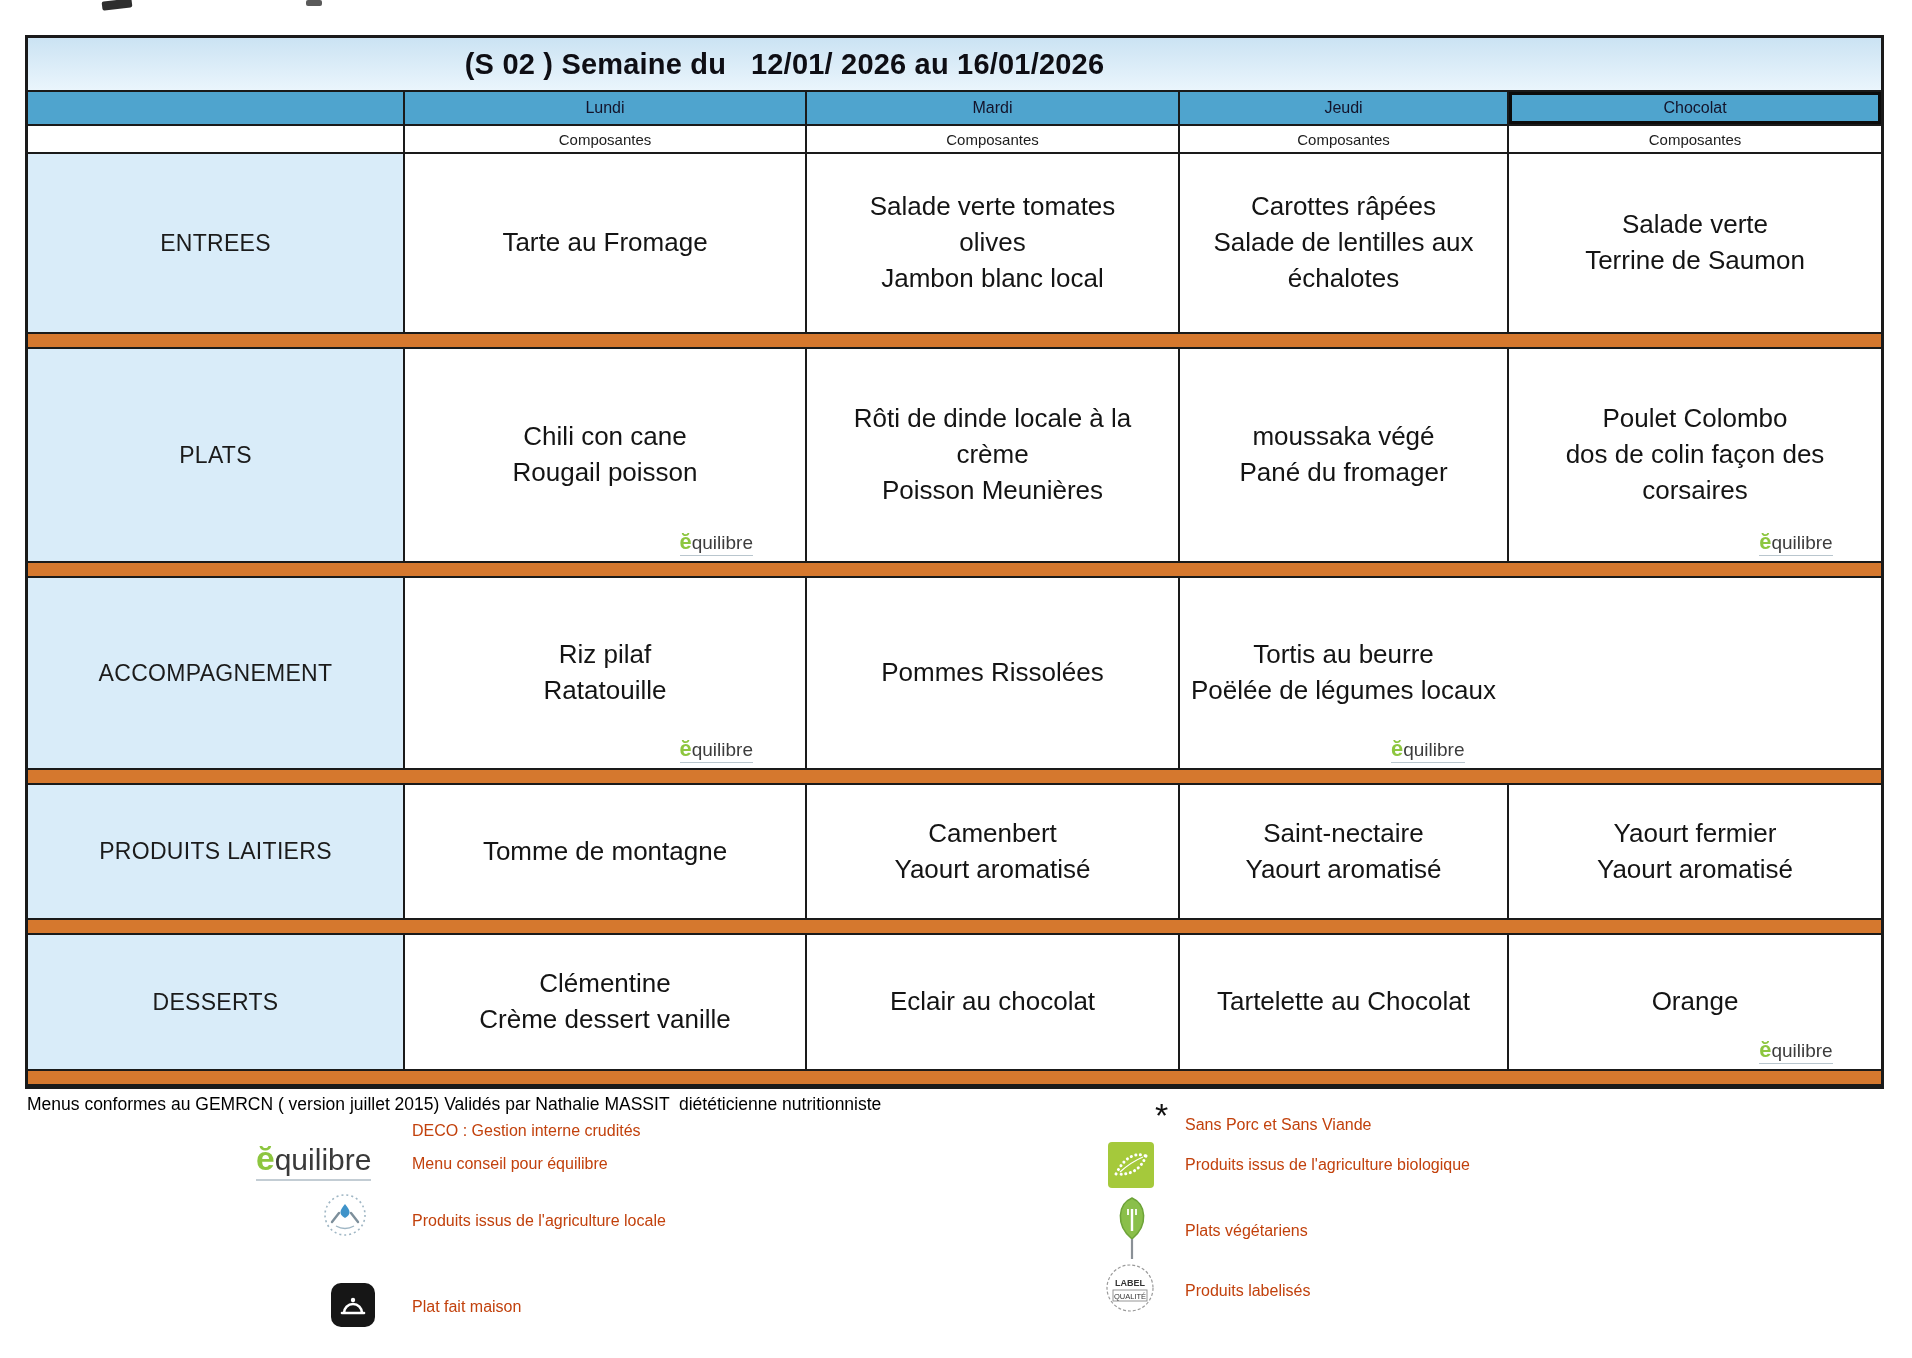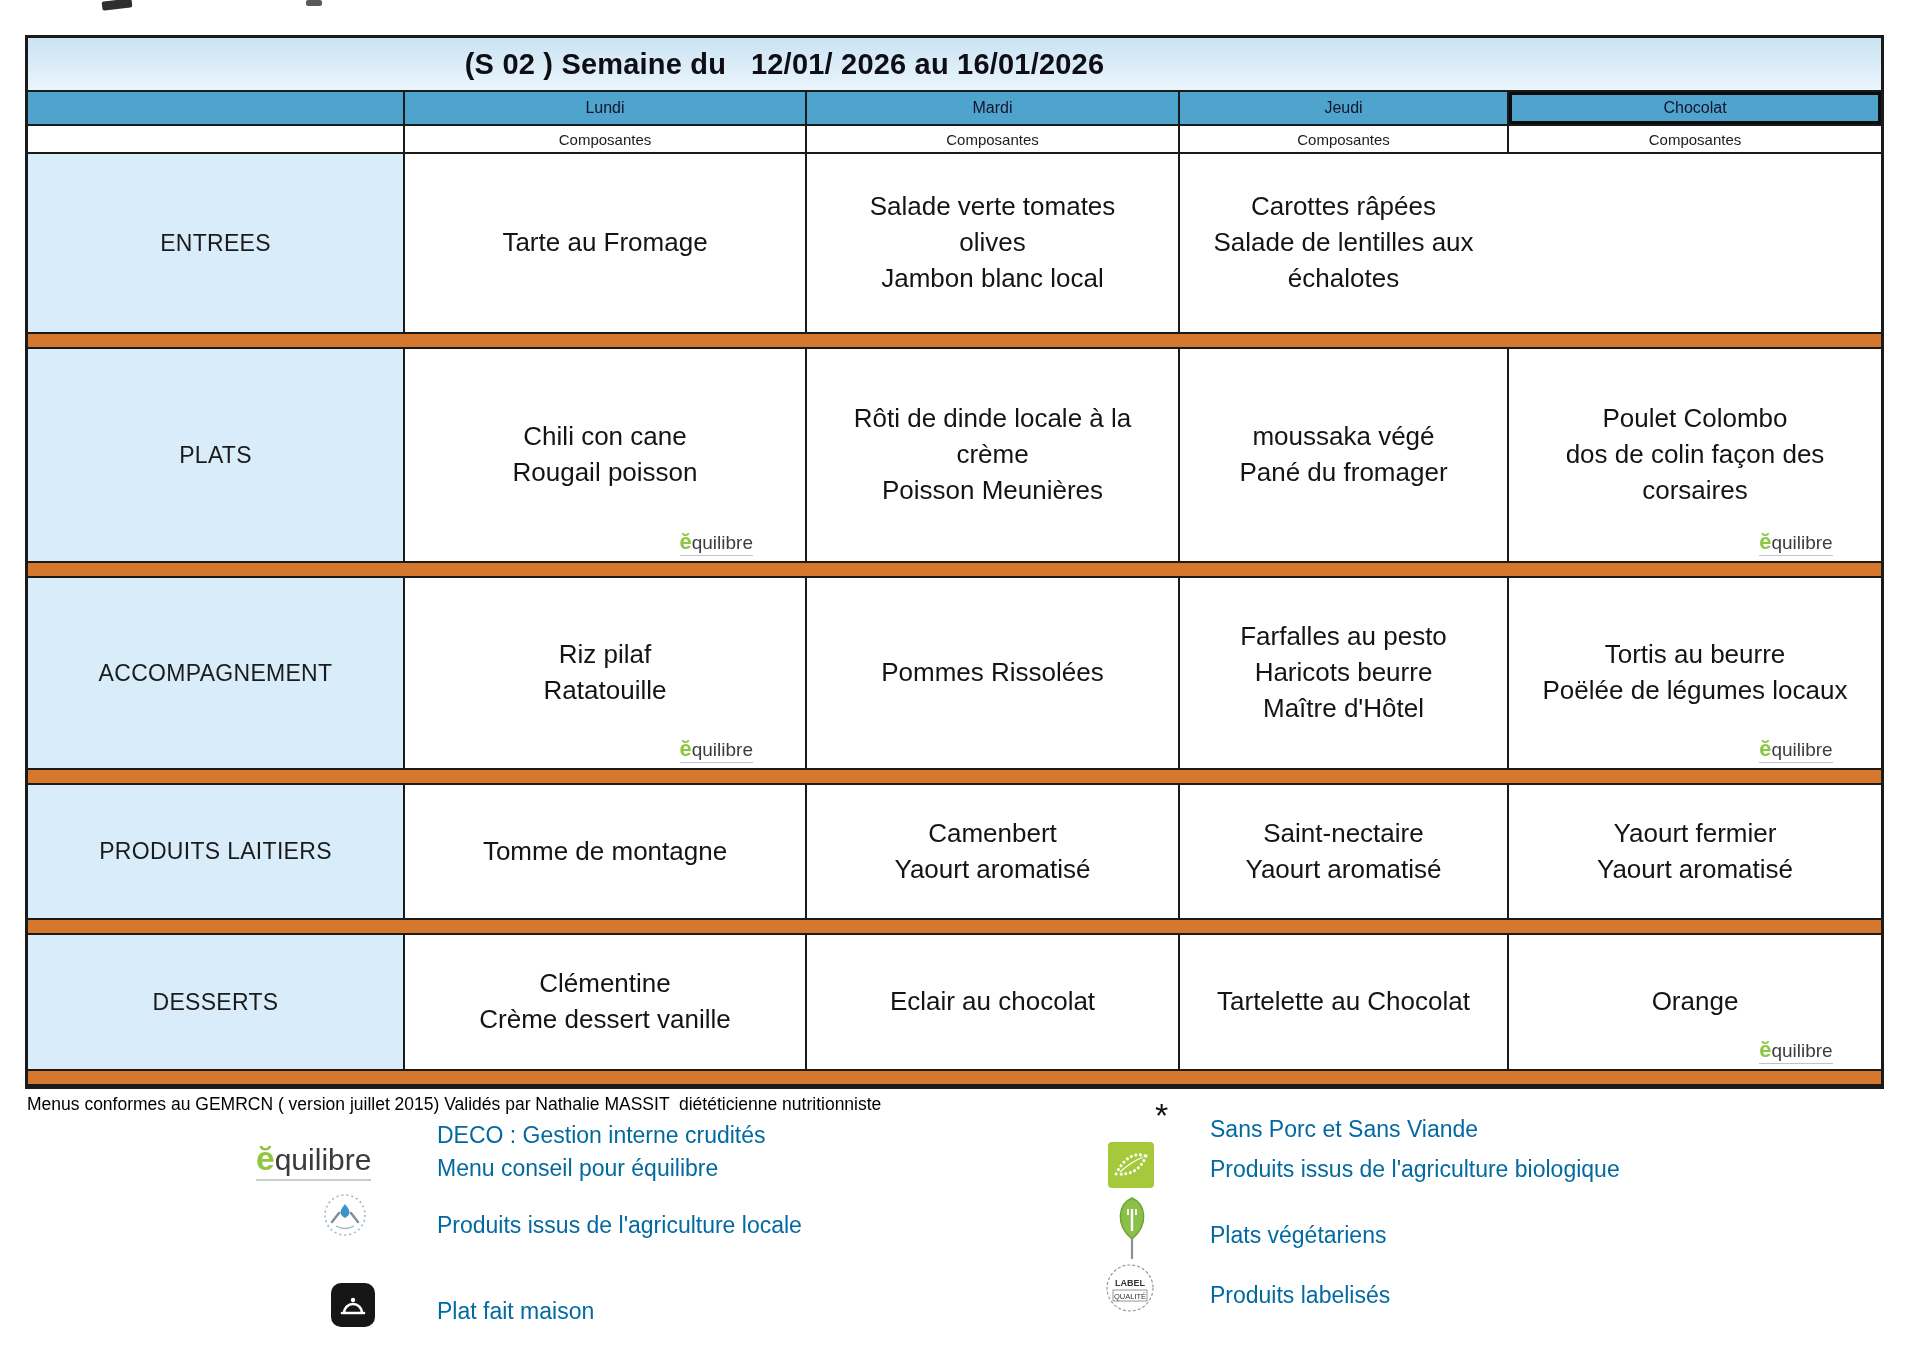--- a/index.html
+++ b/index.html
@@ -33,21 +33,21 @@
          position:relative;font-size:26px;color:#141414;line-height:1.38;padding:4px 8px;text-align:center;}
   .orange-bar{height:13px;background:var(--separator-orange);border-top:2px solid var(--border);border-bottom:2px solid var(--border);}
 
   .eq-logo{position:absolute;bottom:5px;right:13%;font-size:19px;line-height:1;white-space:nowrap;}
   .eq-e{color:var(--equilibre-green);font-weight:bold;font-size:1.15em;}
   .eq-rest{color:#3c3c3c;}
   .eq-logo::after{content:"";display:block;height:1px;background:#b9c6ce;margin-top:2px;}
 
   .note{position:absolute;left:27px;top:1094px;font-size:17.5px;color:#000000;white-space:pre;}
 
-  .legend-text{position:absolute;font-size:23px;color:#0369a1;white-space:pre;margin-left:25px;}
+  .legend-text{position:absolute;font-size:16px;color:#c2410c;white-space:pre;}
   .eq-large{position:absolute;left:256px;top:1142px;font-size:30px;line-height:1;}
   .eq-large .eq-e{color:var(--equilibre-green);font-weight:bold;font-size:1.12em;}
   .eq-large .eq-rest{color:#3a3a3a;}
   .eq-large::after{content:"";display:block;height:2px;background:#c3cdd4;margin-top:3px;}
 
   .licon{position:absolute;}
   .asterisk{position:absolute;left:1155px;top:1096px;font-size:34px;color:#111;}
 </style>
 </head>
 <body style="--day-header: #4fa4ce; --title-bar: #d7eaf7; --row-label-bg: #d9ecf9; --separator-orange: #d5782e; --equilibre-green: #8dc63f; --border: #1a1a1a;">
@@ -82,20 +82,24 @@
         <div class="mcell">
           <div class="line">Salade verte tomates</div>
           <div class="line">olives</div>
           <div class="line">Jambon blanc local</div>
         </div>
         <div class="mcell">
           <div class="line">Carottes râpées</div>
           <div class="line">Salade de lentilles aux</div>
           <div class="line">échalotes</div>
         </div>
+        <div class="mcell">
+          <div class="line">Salade verte</div>
+          <div class="line">Terrine de Saumon</div>
+        </div>
       </div>
       <div class="orange-bar"></div>
       <div class="grid menu-row" style="height: 212px;">
         <div class="rlabel">PLATS</div>
         <div class="mcell">
           <div class="line">Chili con cane</div>
           <div class="line">Rougail poisson</div>
           <div class="eq-logo"><span class="eq-e">ĕ</span><span class="eq-rest">quilibre</span></div>
         </div>
         <div class="mcell">
@@ -117,25 +121,20 @@
       <div class="orange-bar"></div>
       <div class="grid menu-row" style="height: 190px;">
         <div class="rlabel">ACCOMPAGNEMENT</div>
         <div class="mcell">
           <div class="line">Riz pilaf</div>
           <div class="line">Ratatouille</div>
           <div class="eq-logo"><span class="eq-e">ĕ</span><span class="eq-rest">quilibre</span></div>
         </div>
         <div class="mcell">
           <div class="line">Pommes Rissolées</div>
-        </div>
-        <div class="mcell">
-          <div class="line">Farfalles au pesto</div>
-          <div class="line">Haricots beurre</div>
-          <div class="line">Maître d'Hôtel</div>
         </div>
         <div class="mcell">
           <div class="line">Tortis au beurre</div>
           <div class="line">Poëlée de légumes locaux</div>
           <div class="eq-logo"><span class="eq-e">ĕ</span><span class="eq-rest">quilibre</span></div>
         </div>
       </div>
       <div class="orange-bar"></div>
       <div class="grid menu-row" style="height: 133px;">
         <div class="rlabel">PRODUITS LAITIERS</div>

